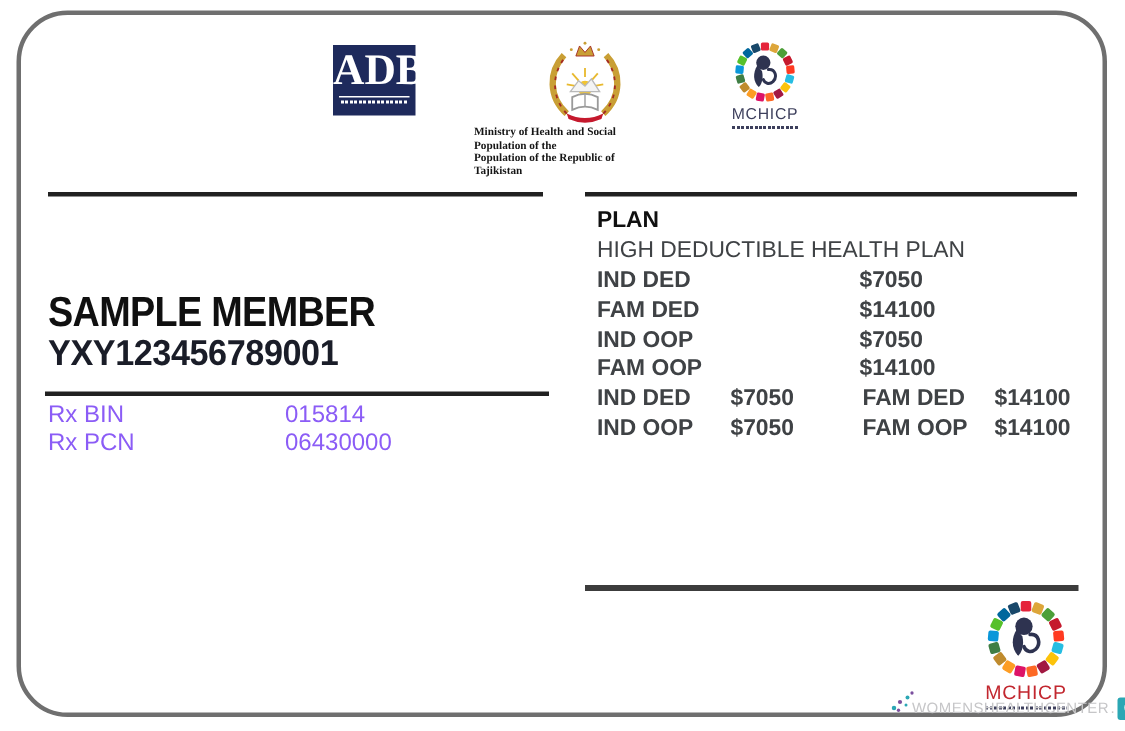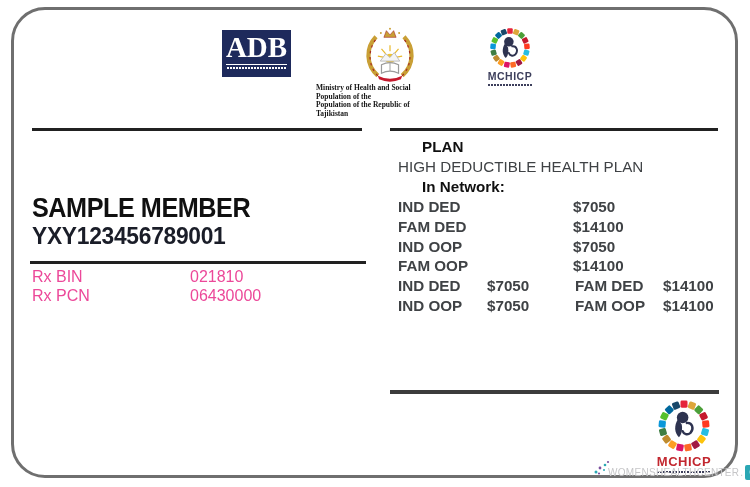--- a/index.html
+++ b/index.html
@@ -17,21 +17,21 @@
     border:3px solid #6f6f6f;border-radius:34px;
     background:transparent;
   }
 
   
   .hline{background:#212121;}
   .hline.soft{background:#3c3c3c;}
 
   
   .adb{
-    left:222px;top:30px;width:69px;height:47px;
+    left:222px;top:30px;width:55px;height:47px;
     background:#1e2a5c;text-align:center;box-sizing:border-box;padding-top:2px;
   }
   .adb-label{
     font-family:"Liberation Serif", serif;font-weight:bold;color:#fff;
     font-size:29px;line-height:31px;letter-spacing:0px;
   }
   .adb-rule{height:1px;background:#ffffff;margin:1px 4px 2px 4px;}
   .adb-micro{
     height:2px;margin:1px 5px 0 5px;
     background:repeating-linear-gradient(90deg,#ffffff 0 2px,transparent 2px 3px);
@@ -50,50 +50,50 @@
 
   
   .mchicp-top{left:486px;top:27px;width:48px;}
   .mchicp-bottom{left:655px;top:399px;width:58px;}
   .wheel{position:relative;margin:0 auto;}
   .wheel-top{width:42px;height:42px;}
   .wheel-bottom{width:54px;height:54px;}
   .wheel-center{position:absolute;inset:16%;}
   .wheel-center svg{display:block;width:100%;height:100%;}
   .mchicp-label{
-    text-align:center;font-weight:bold;letter-spacing:0.5px;margin-top:1px;
+    text-align:center;font-weight:normal;letter-spacing:0.5px;margin-top:1px;
   }
   .mchicp-label.top{font-size:10.5px;color:#3d3f5c;}
   .mchicp-label.bottom{font-size:13px;color:#c2272f;}
   .micro-navy{
     height:2px;margin:2px auto 0 auto;
     background:repeating-linear-gradient(90deg,#3d3f5c 0 2px,transparent 2px 3px);
   }
 
   
   .member-name{
     left:32px;top:193px;font-size:28px;line-height:30px;font-weight:bold;
     color:#101010;letter-spacing:-0.5px;
     transform:scaleX(0.90);transform-origin:left center;white-space:nowrap;
   }
   .member-id{
     left:32px;top:223px;font-size:24px;line-height:26px;font-weight:bold;
     color:#1a1d28;letter-spacing:-0.3px;
     transform:scaleX(0.95);transform-origin:left center;white-space:nowrap;
   }
-  .rx-block{left:32px;top:267px;width:334px;font-size:16px;line-height:19px;color:#ec4899;}
+  .rx-block{left:32px;top:267px;width:334px;font-size:16px;line-height:19px;color:#8b5cf6;}
   .rx-row{position:relative;height:19px;}
   .rx-val{position:absolute;left:158px;top:0;}
 
   
   .plan{
     left:398px;top:137px;width:322px;
     font-size:15.2px;line-height:19.9px;color:#3f4245;
   }
-  .bold-row{font-weight:bold;color:#101010;margin-left:24px;}
+  .bold-row{font-weight:bold;color:#101010;}
   .prow{position:relative;height:19.9px;font-weight:bold;}
   .pval{position:absolute;left:175px;top:0;}
   .oc1{position:absolute;left:0;top:0;}
   .oc2{position:absolute;left:89px;top:0;}
   .oc3{position:absolute;left:177px;top:0;}
   .oc4{position:absolute;left:265px;top:0;}
 
   
   .dots{left:593px;top:459px;width:18px;height:18px;}
   .watermark{
@@ -194,32 +194,31 @@
 <div class="abs hline" style="left:390px;top:128px;width:328px;height:3px;"></div>
 <div class="abs hline" style="left:30px;top:261px;width:336px;height:3px;"></div>
 <div class="abs hline soft" style="left:390px;top:390px;width:329px;height:3.5px;"></div>
 
 <div class="abs member-name">SAMPLE MEMBER</div>
 <div class="abs member-id">YXY123456789001</div>
 
 <div class="abs rx-block">
   <div class="rx-row">
     <span>Rx BIN</span>
-    <span class="rx-val">021810</span>
+    <span class="rx-val">015814</span>
   </div>
   <div class="rx-row">
     <span>Rx PCN</span>
     <span class="rx-val">06430000</span>
   </div>
 </div>
 
 <div class="abs plan">
   <div class="bold-row">PLAN</div>
   <div>HIGH DEDUCTIBLE HEALTH PLAN</div>
-  <div class="bold-row">In Network:</div>
 
   <div class="prow">
     <span>IND DED</span>
     <span class="pval">$7050</span>
   </div>
   <div class="prow">
     <span>FAM DED</span>
     <span class="pval">$14100</span>
   </div>
   <div class="prow">

